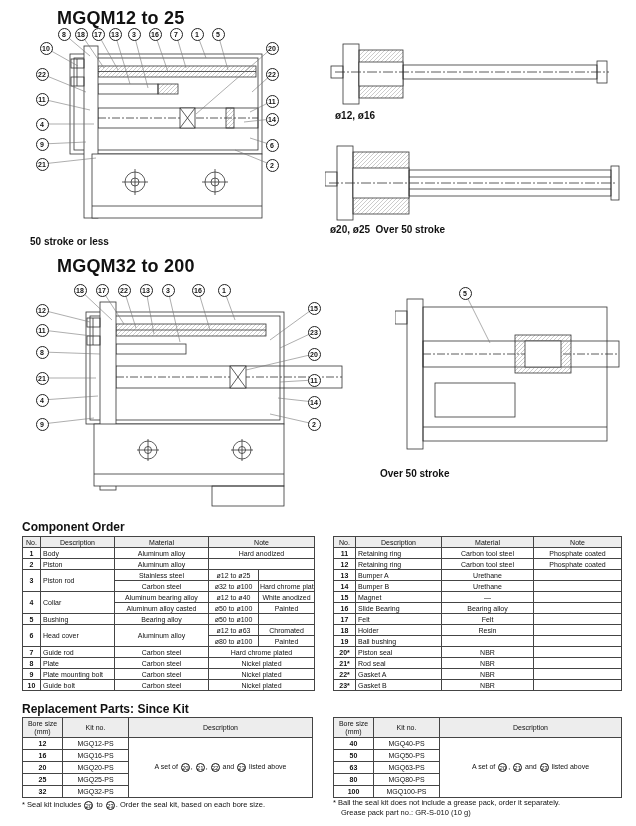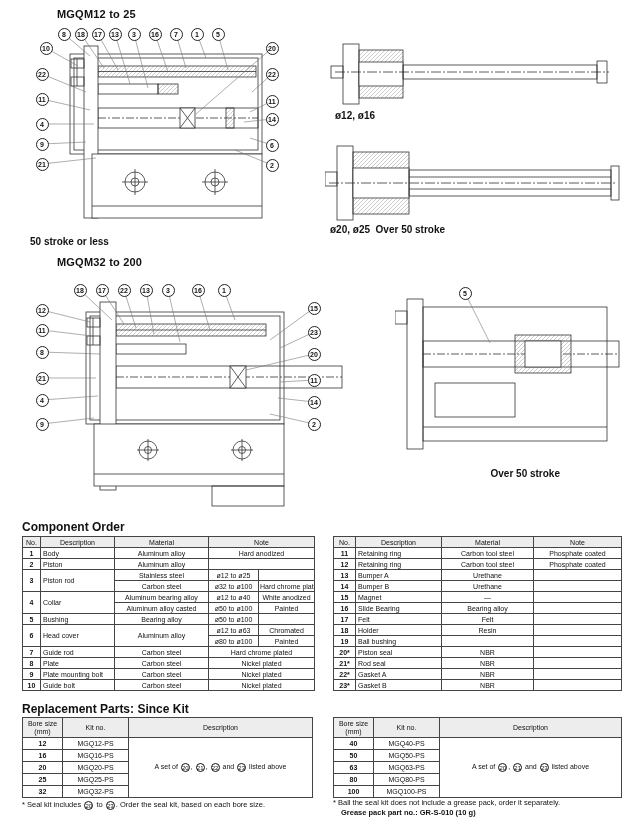--- a/index.html
+++ b/index.html
@@ -1,35 +1,35 @@
 <!DOCTYPE html>
 <html><head>
 <meta charset="utf-8">
 <style>
   *{margin:0;padding:0;box-sizing:border-box}
   html,body{background:#fff}
   body{width:636px;height:826px;position:relative;font-family:"Liberation Sans",sans-serif;color:#111;overflow:hidden}
-  .title{position:absolute;font-size:11px;font-weight:bold;letter-spacing:0.2px}
+  .title{position:absolute;font-size:18px;font-weight:bold;letter-spacing:0.2px}
   .sect{position:absolute;font-size:12px;font-weight:bold}
   .caption{position:absolute;font-size:10px;font-weight:bold;white-space:pre}
   .fig{position:absolute}
   .fig svg.art,.fig svg.leaders{position:absolute;left:0;top:0}
   .fig svg.leaders line{stroke:#777;stroke-width:0.6}
   .balloon{position:absolute;width:13px;height:13px;border:1px solid #222;border-radius:50%;background:#fff;font-size:7px;font-weight:bold;line-height:11px;text-align:center;z-index:3}
   table{position:absolute;border-collapse:collapse;table-layout:fixed;font-size:7px;background:#fff}
   th,td{border:1px solid #444;height:11px;padding:0 1px;text-align:center;overflow:hidden;white-space:nowrap;font-weight:normal}
   th{background:#ededed}
   td.l{text-align:left;padding-left:2px}
   td.b{font-weight:bold}
   .wrap{white-space:normal;line-height:8px}
   table.seal th{height:20px}
   table.seal td{height:12px}
   .circ{display:inline-block;width:9px;height:9px;border:1px solid #111;border-radius:50%;font-size:6px;line-height:8px;text-align:center;vertical-align:-1px;margin:0 1px;font-weight:normal;background:#fff}
   .fnote{position:absolute;font-size:7.5px}
-  .fnote.b2{font-weight:bold}
+  .fnote.b2{font-weight:normal}
 </style>
 </head>
 <body>
 
 <div class="title" style="left:57px;top:8px">MGQM12 to 25</div>
 <div class="title" style="left:57px;top:256px">MGQM32 to 200</div>
 
 <div class="fig" style="left:30px;top:26px;width:280px;height:215px">
   <svg class="art" width="280" height="215">
     <defs>
@@ -249,21 +249,21 @@
       <rect x="40" y="100" width="80" height="34"></rect>
       <line x1="28" y1="144" x2="212" y2="144"></line>
       <rect x="0" y="28" width="12" height="13"></rect>
     </g>
   </svg>
   <svg class="leaders" width="230" height="185">
       <line x1="70" y1="10" x2="95" y2="60"></line>
     </svg>
 <div class="balloon" style="left: 63.5px; top: 3.5px;">5</div>
   </div>
-<div class="caption" style="left:380px;top:468px;width:180px;text-align:right">Over 50 stroke</div>
+<div class="caption" style="left:380px;top:468px;width:180px;text-align:left">Over 50 stroke</div>
 
 <div class="sect" style="left:22px;top:520px">Component Order</div>
 
 <table style="left:22px;top:536px;width:292px">
   <colgroup>
       <col style="width:18px">
       <col style="width:74px">
       <col style="width:94px">
       <col style="width:50px">
       <col style="width:56px">

